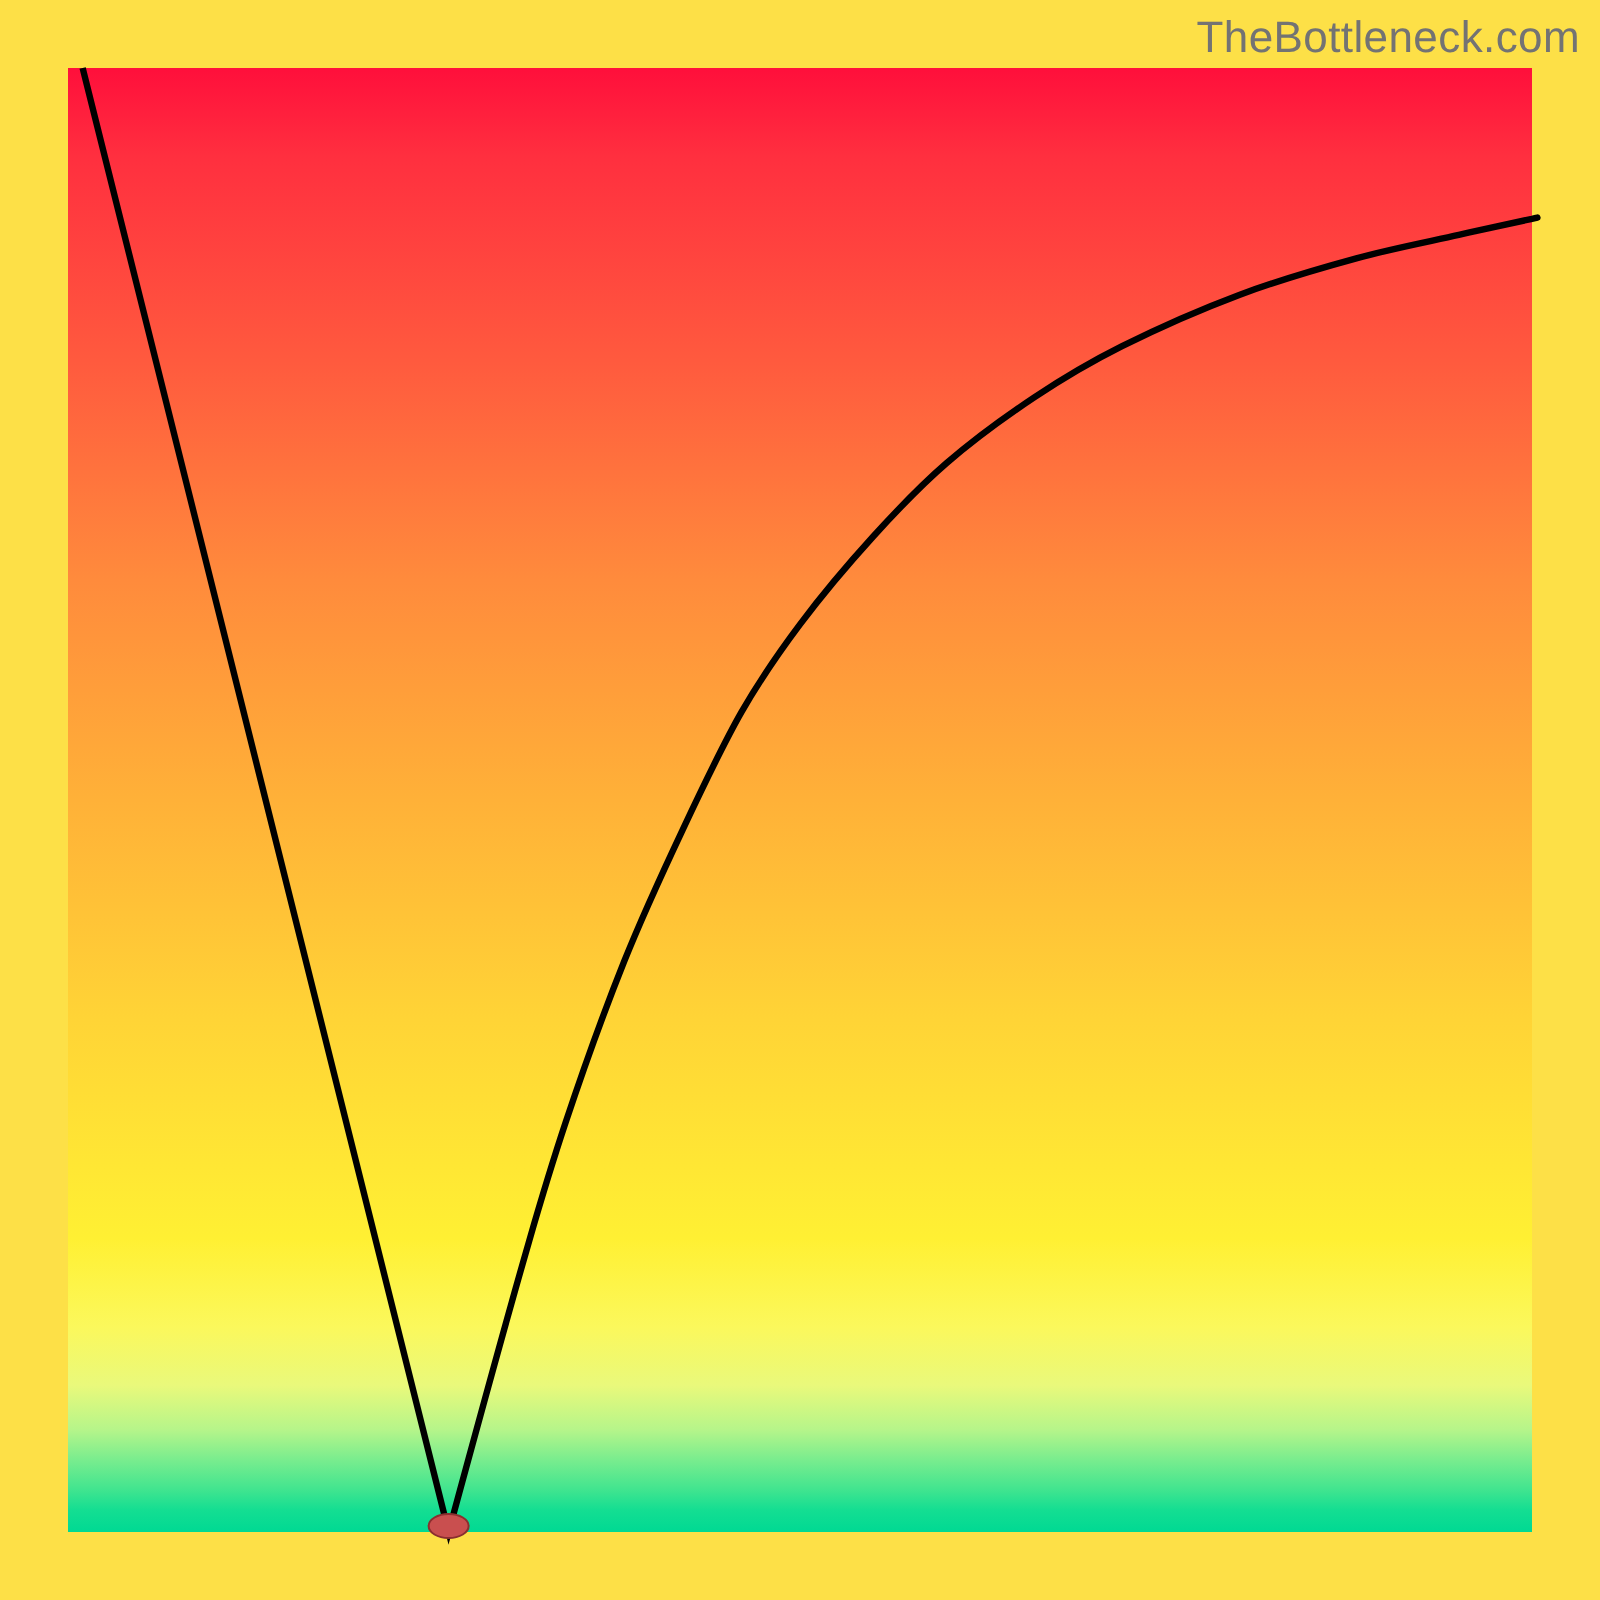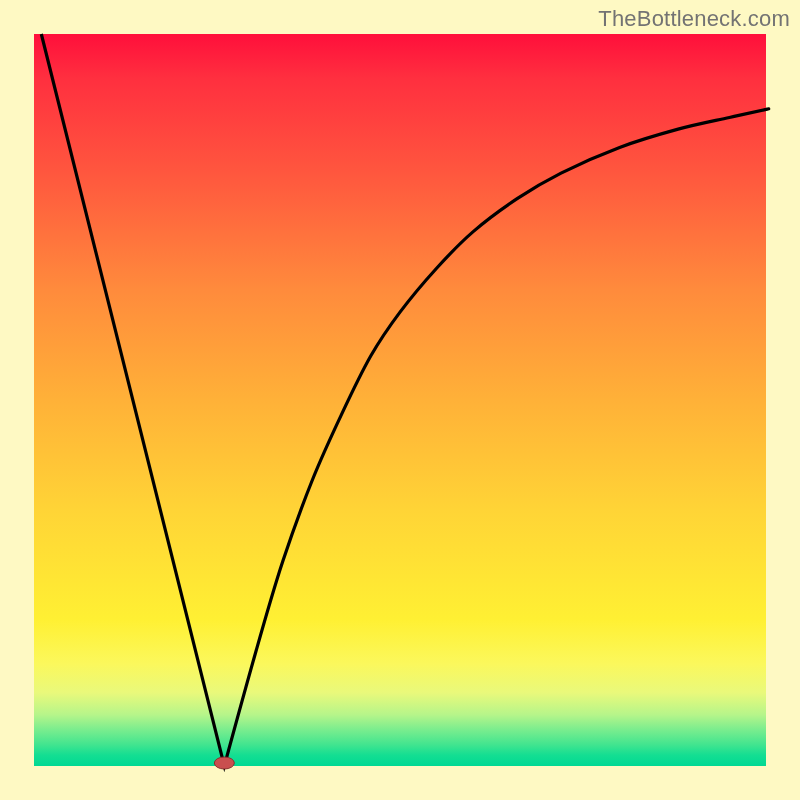--- a/index.html
+++ b/index.html
@@ -10,21 +10,21 @@
     background: #000;
     overflow: hidden;
     font-family: Arial, Helvetica, sans-serif;
   }
   .frame {
     position: absolute;
     top: 0;
     left: 0;
     width: 800px;
     height: 800px;
-    background: #fef9c3;
+    background: #fde047;
     text-align: center;
   }
   .plot-area {
     position: absolute;
     top: 34px;
     left: 34px;
     width: 732px;
     height: 732px;
     
     background: linear-gradient(

